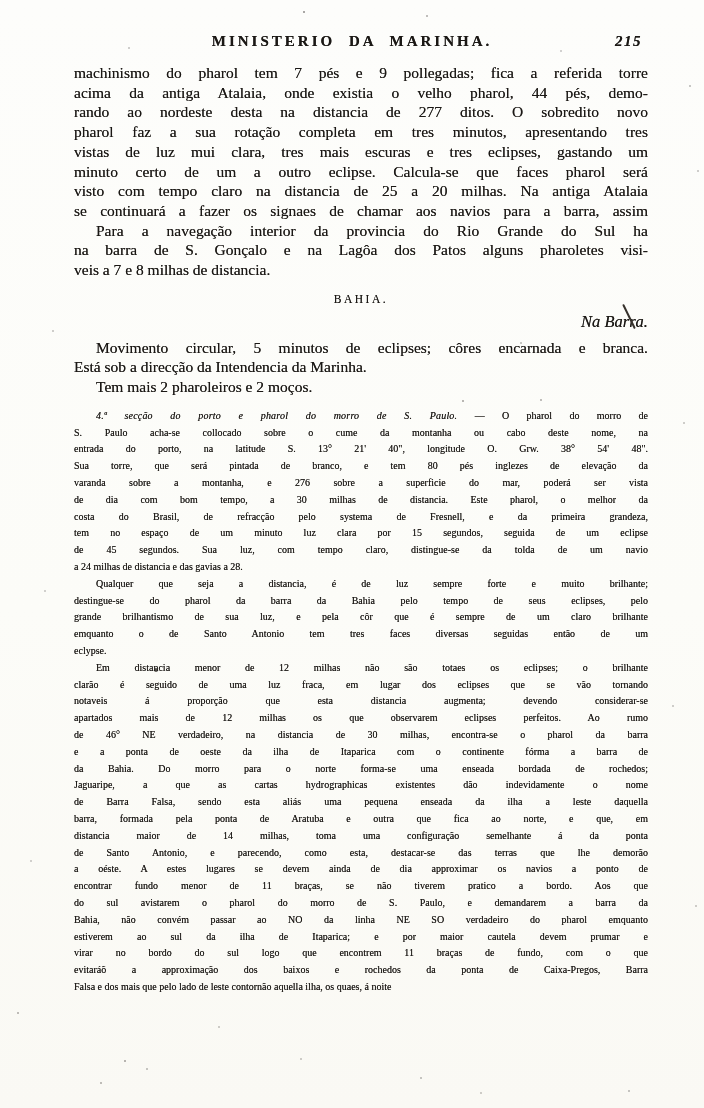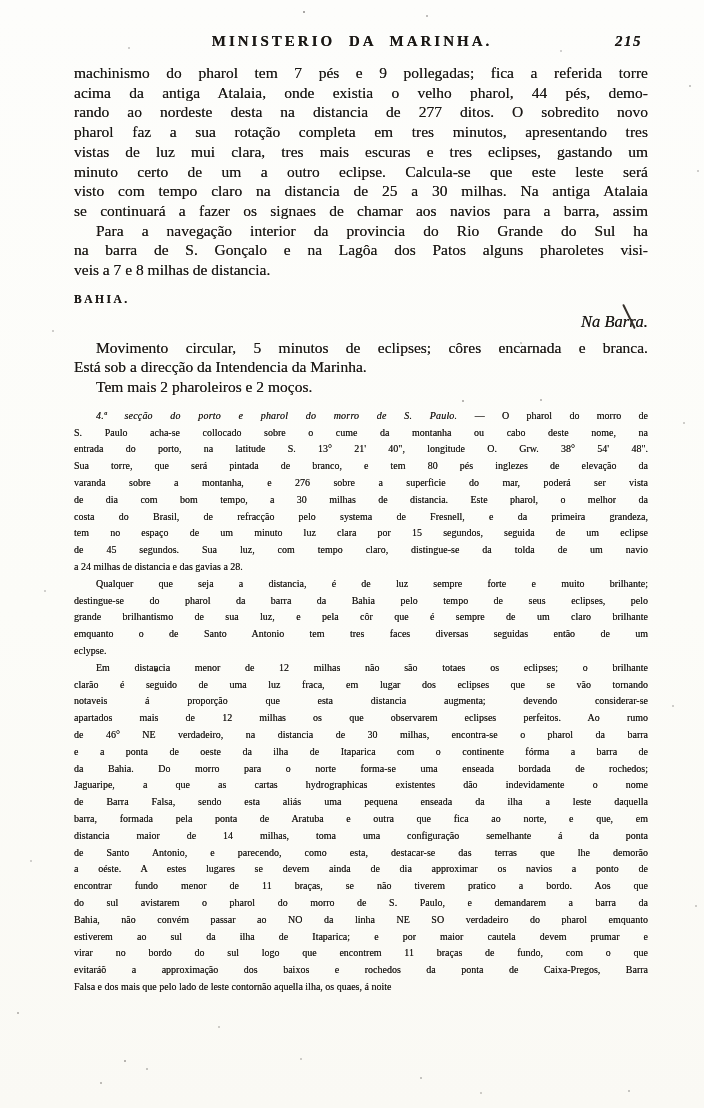--- a/index.html
+++ b/index.html
@@ -38,22 +38,22 @@
   .para { margin: 0; }
   .para.large { font-size: 15.5px; line-height: 19.7px; }
   .para.small { font-size: 10px;  line-height: 16.8px; }
   .para.spaced { margin-top: 11px; }
 
   .line { text-align: justify; text-align-last: justify; text-justify: inter-word; }
   .line.last { text-align-last: left; }
   .para.indent .line.first { text-indent: 22px; }
 
   .heading {
-    text-align: left;
-    font-weight: bold;
+    text-align: center;
+    font-weight: normal;
     font-size: 11.5px;
     letter-spacing: 2.5px;
     margin-top: 13px;
     line-height: 13px;
   }
   .subheading {
     text-align: right;
     font-style: italic;
     font-size: 16.5px;
     line-height: 19px;
@@ -122,22 +122,22 @@
     <div class="page-number">215</div>
   </div>
 
   <div id="page-body" class="body inktone">
       <div class="para large">
         <div class="line first">machinismo do pharol tem 7 pés e 9 pollegadas; fica a referida torre</div>
         <div class="line">acima da antiga Atalaia, onde existia o velho pharol, 44 pés, demo-</div>
         <div class="line">rando ao nordeste desta na distancia de 277 ditos. O sobredito novo</div>
         <div class="line">pharol faz a sua rotação completa em tres minutos, apresentando tres</div>
         <div class="line">vistas de luz mui clara, tres mais escuras e tres eclipses, gastando um</div>
-        <div class="line">minuto certo de um a outro eclipse. Calcula-se que este leste será</div>
-        <div class="line">visto com tempo claro na distancia de 25 a 30 milhas. Na antiga Atalaia</div>
+        <div class="line">minuto certo de um a outro eclipse. Calcula-se que faces pharol será</div>
+        <div class="line">visto com tempo claro na distancia de 25 a 20 milhas. Na antiga Atalaia</div>
         <div class="line">se continuará a fazer os signaes de chamar aos navios para a barra, assim</div>
       </div>
       <div class="para large indent">
         <div class="line first">Para a navegação interior da provincia do Rio Grande do Sul ha</div>
         <div class="line">na barra de S. Gonçalo e na Lagôa dos Patos alguns pharoletes visi-</div>
         <div class="line last">veis a 7 e 8 milhas de distancia.</div>
       </div>
       <div class="heading">BAHIA.</div>
       <div class="subheading">Na Barra.</div>
       <div class="para large indent">

